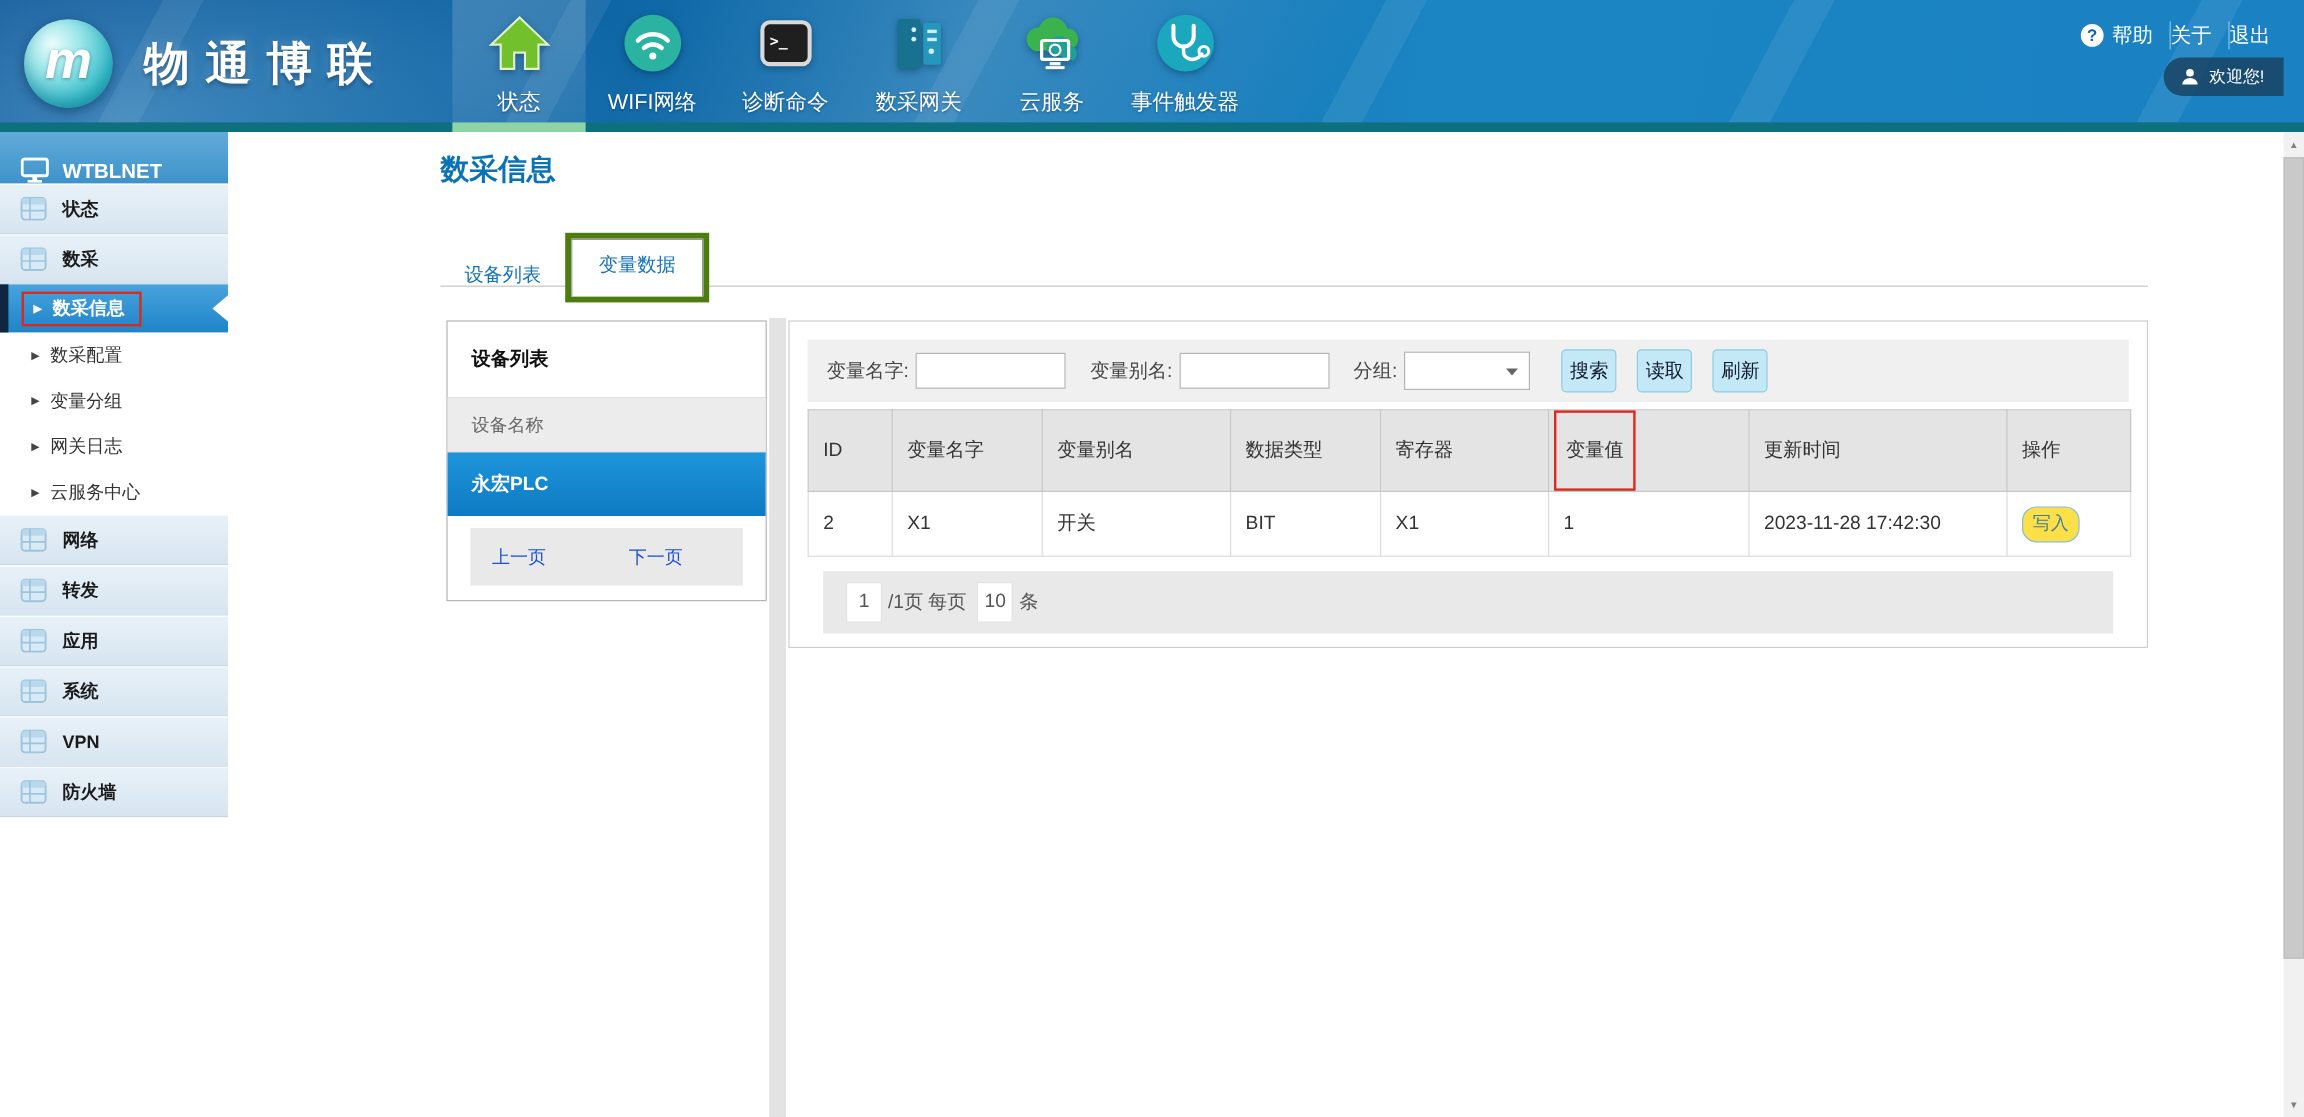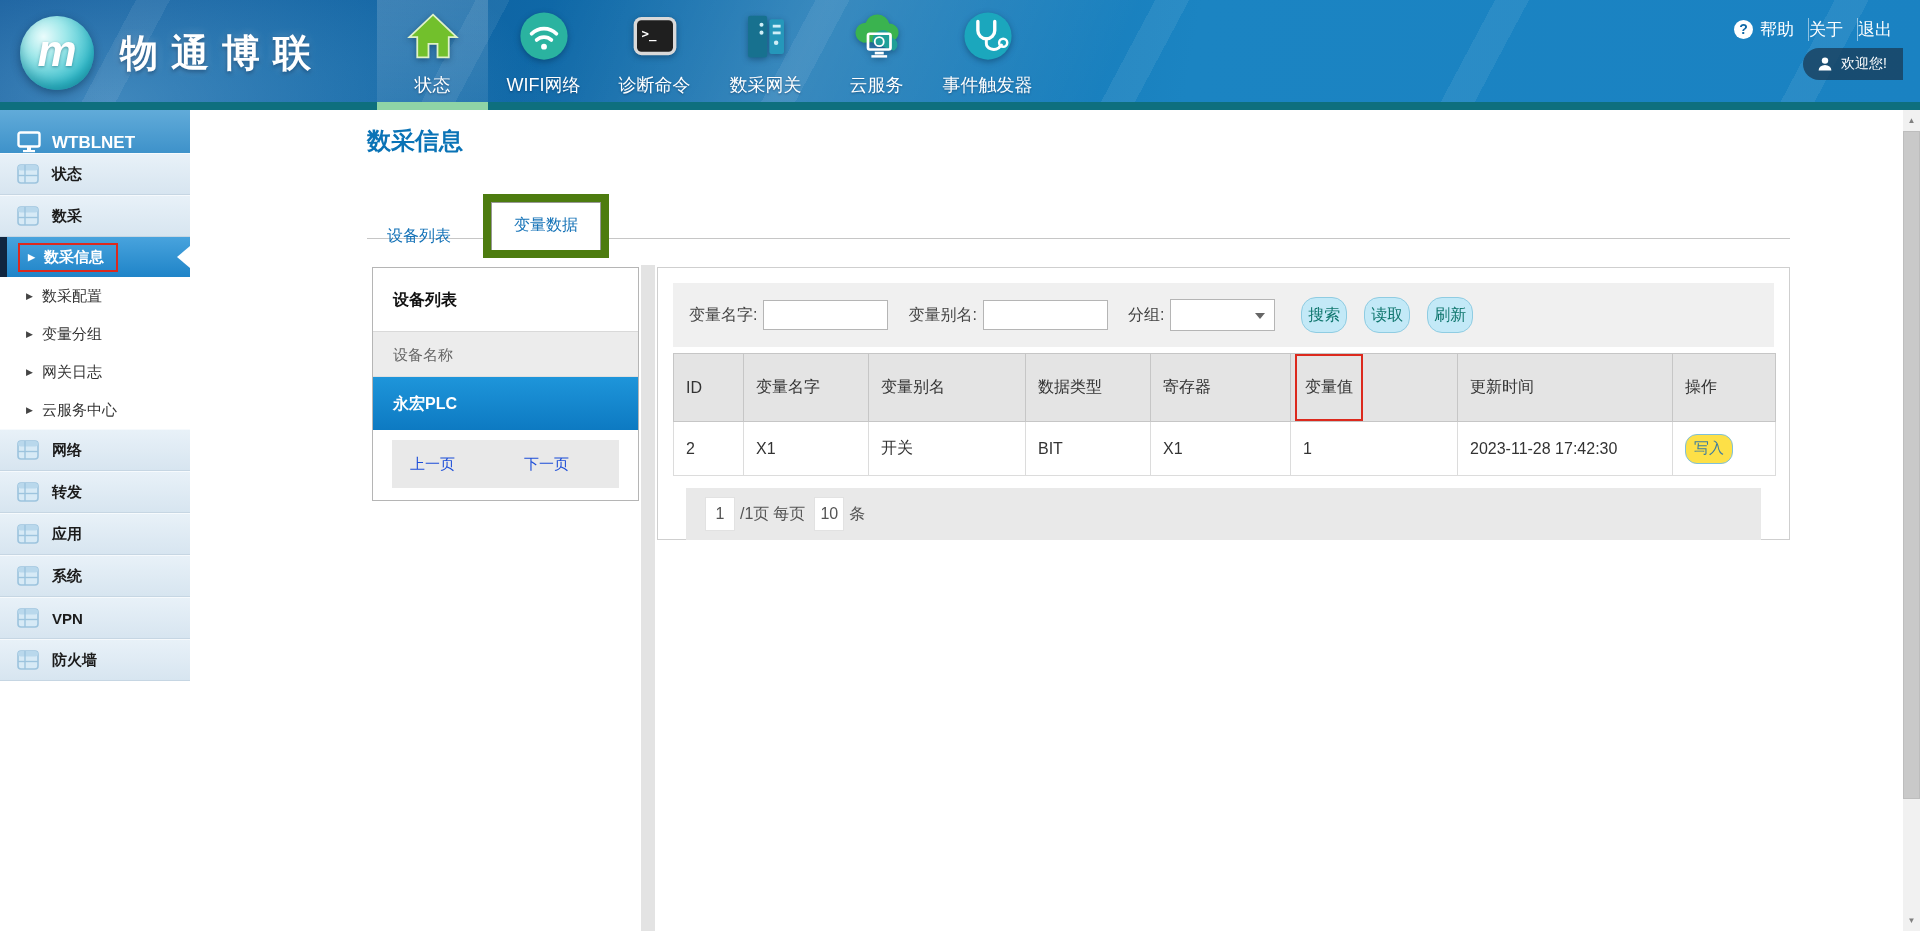--- a/index.html
+++ b/index.html
@@ -67,21 +67,21 @@
     color:#fff; font-size:15px; font-weight:bold; }
   .sel-ann::before { content:"\25B6"; font-size:9px; color:#fff; }
   .sb-ic { width:24px; height:24px; }
 
   
   .content { position:absolute; left:190px; top:110px; width:1713px; height:821px; background:#fff; }
   .page-title { position:absolute; left:177px; top:15px; font-size:24px; font-weight:bold; color:#0a73b6; }
 
   .tabs { position:absolute; left:177px; top:84px; display:flex; align-items:flex-end; z-index:2; }
   .tab { height:44px; line-height:44px; padding:0 20px; color:#1472b7; font-size:16px; cursor:pointer; }
-  .tab-ann { border:8px solid #4d7c0f; margin-left:12px;text-align:right; }
+  .tab-ann { border:5px solid #4d7c0f; margin-left:0;text-align:right; }
   .tab.active { background:#fff; border:1px solid #989898; border-bottom:none; height:48px; line-height:44px;
     padding:0 22px; }
   .tab-line { position:absolute; left:177px; top:128px; width:1423px; height:1px; background:#c6c6c6; z-index:1; }
 
   .splitter { position:absolute; left:451px; top:155px; width:14px; height:666px; background:#e3e3e3; }
 
   
   .dev-panel { position:absolute; left:182px; top:157px; width:267px; border:1px solid #b5b5b5; background:#fff; }
   .dp-title { height:64px; line-height:64px; padding-left:20px; font-size:16px; font-weight:bold; color:#111;
     border-bottom:1px solid #d9d9d9; }
@@ -89,31 +89,31 @@
     background:#ececec; border-bottom:1px solid #e0e0e0; }
   .dp-device { height:53px; line-height:53px; padding-left:20px; font-size:16px; font-weight:bold; color:#fff;
     background:linear-gradient(180deg,#1e95da,#0d7ac2); cursor:pointer; }
   .dp-pager { margin:10px 19px 12px; height:48px; background:#e9e9e9; display:flex; align-items:center;
     justify-content:space-between; padding:0 50px 0 18px; font-size:15px; }
   .dp-pager a { color:#1d4ed8; }
 
   
   .right-panel { position:absolute; left:467px; top:157px; width:1133px; height:273px;
     border:1px solid #cfcfcf; background:#fff; }
-  .filter-bar { margin:15px 15px 6px; height:64px; background:#f0f0f0; display:flex; align-items:center;
+  .filter-bar { margin:15px 15px 6px; height:52px; background:#f0f0f0; display:flex; align-items:center;
     padding-left:16px; font-size:16px; color:#444; }
   .filter-bar label { white-space:nowrap; }
   .filter-bar input[type=text] { width:125px; height:30px; border:1px solid #b5b5b5; background:#fff;
     margin:0 20px 0 6px; font-size:15px; padding:0 6px; }
   .sel-box { width:105px; height:32px; border:1px solid #b5b5b5; background:#fff; position:relative;
     margin:0 26px 0 6px; cursor:pointer; }
   .sel-box::after { content:""; position:absolute; right:9px; top:13px; border-left:5px solid transparent;
     border-right:5px solid transparent; border-top:6px solid #666; }
   .fbtn { height:36px; min-width:46px; padding:0 6px; margin-right:17px; background:#c3e9f7;
-    border:1px solid #8fcce2; border-radius:15px; color:#0f766e; font-size:16px; cursor:pointer;
+    border:1px solid #8fcce2; border-radius:4px; color:#0f172a; font-size:16px; cursor:pointer;
     font-family:"Liberation Sans", sans-serif; }
 
   .data-table { margin:0 15px; width:1103px; border-collapse:collapse; table-layout:fixed; }
   .data-table th { height:48px; background:#e4e4e4; border:1px solid #c6c6c6; font-size:16px; color:#333;
     font-weight:normal; text-align:left; padding-left:12px; }
   .data-table td { height:54px; background:#fff; border:1px solid #dcdcdc; font-size:16px; color:#333;
     text-align:left; padding-left:12px; }
   .col-ann { display:inline-block; border:2px solid #dc291d; padding:21px 8px; margin-left:-8px; }
   .write-btn { width:48px; height:30px; background:#fde047; border:1px solid #7fc0da; border-radius:12px;
     color:#3f7d9e; font-size:15px; cursor:pointer; font-family:"Liberation Sans", sans-serif; }

